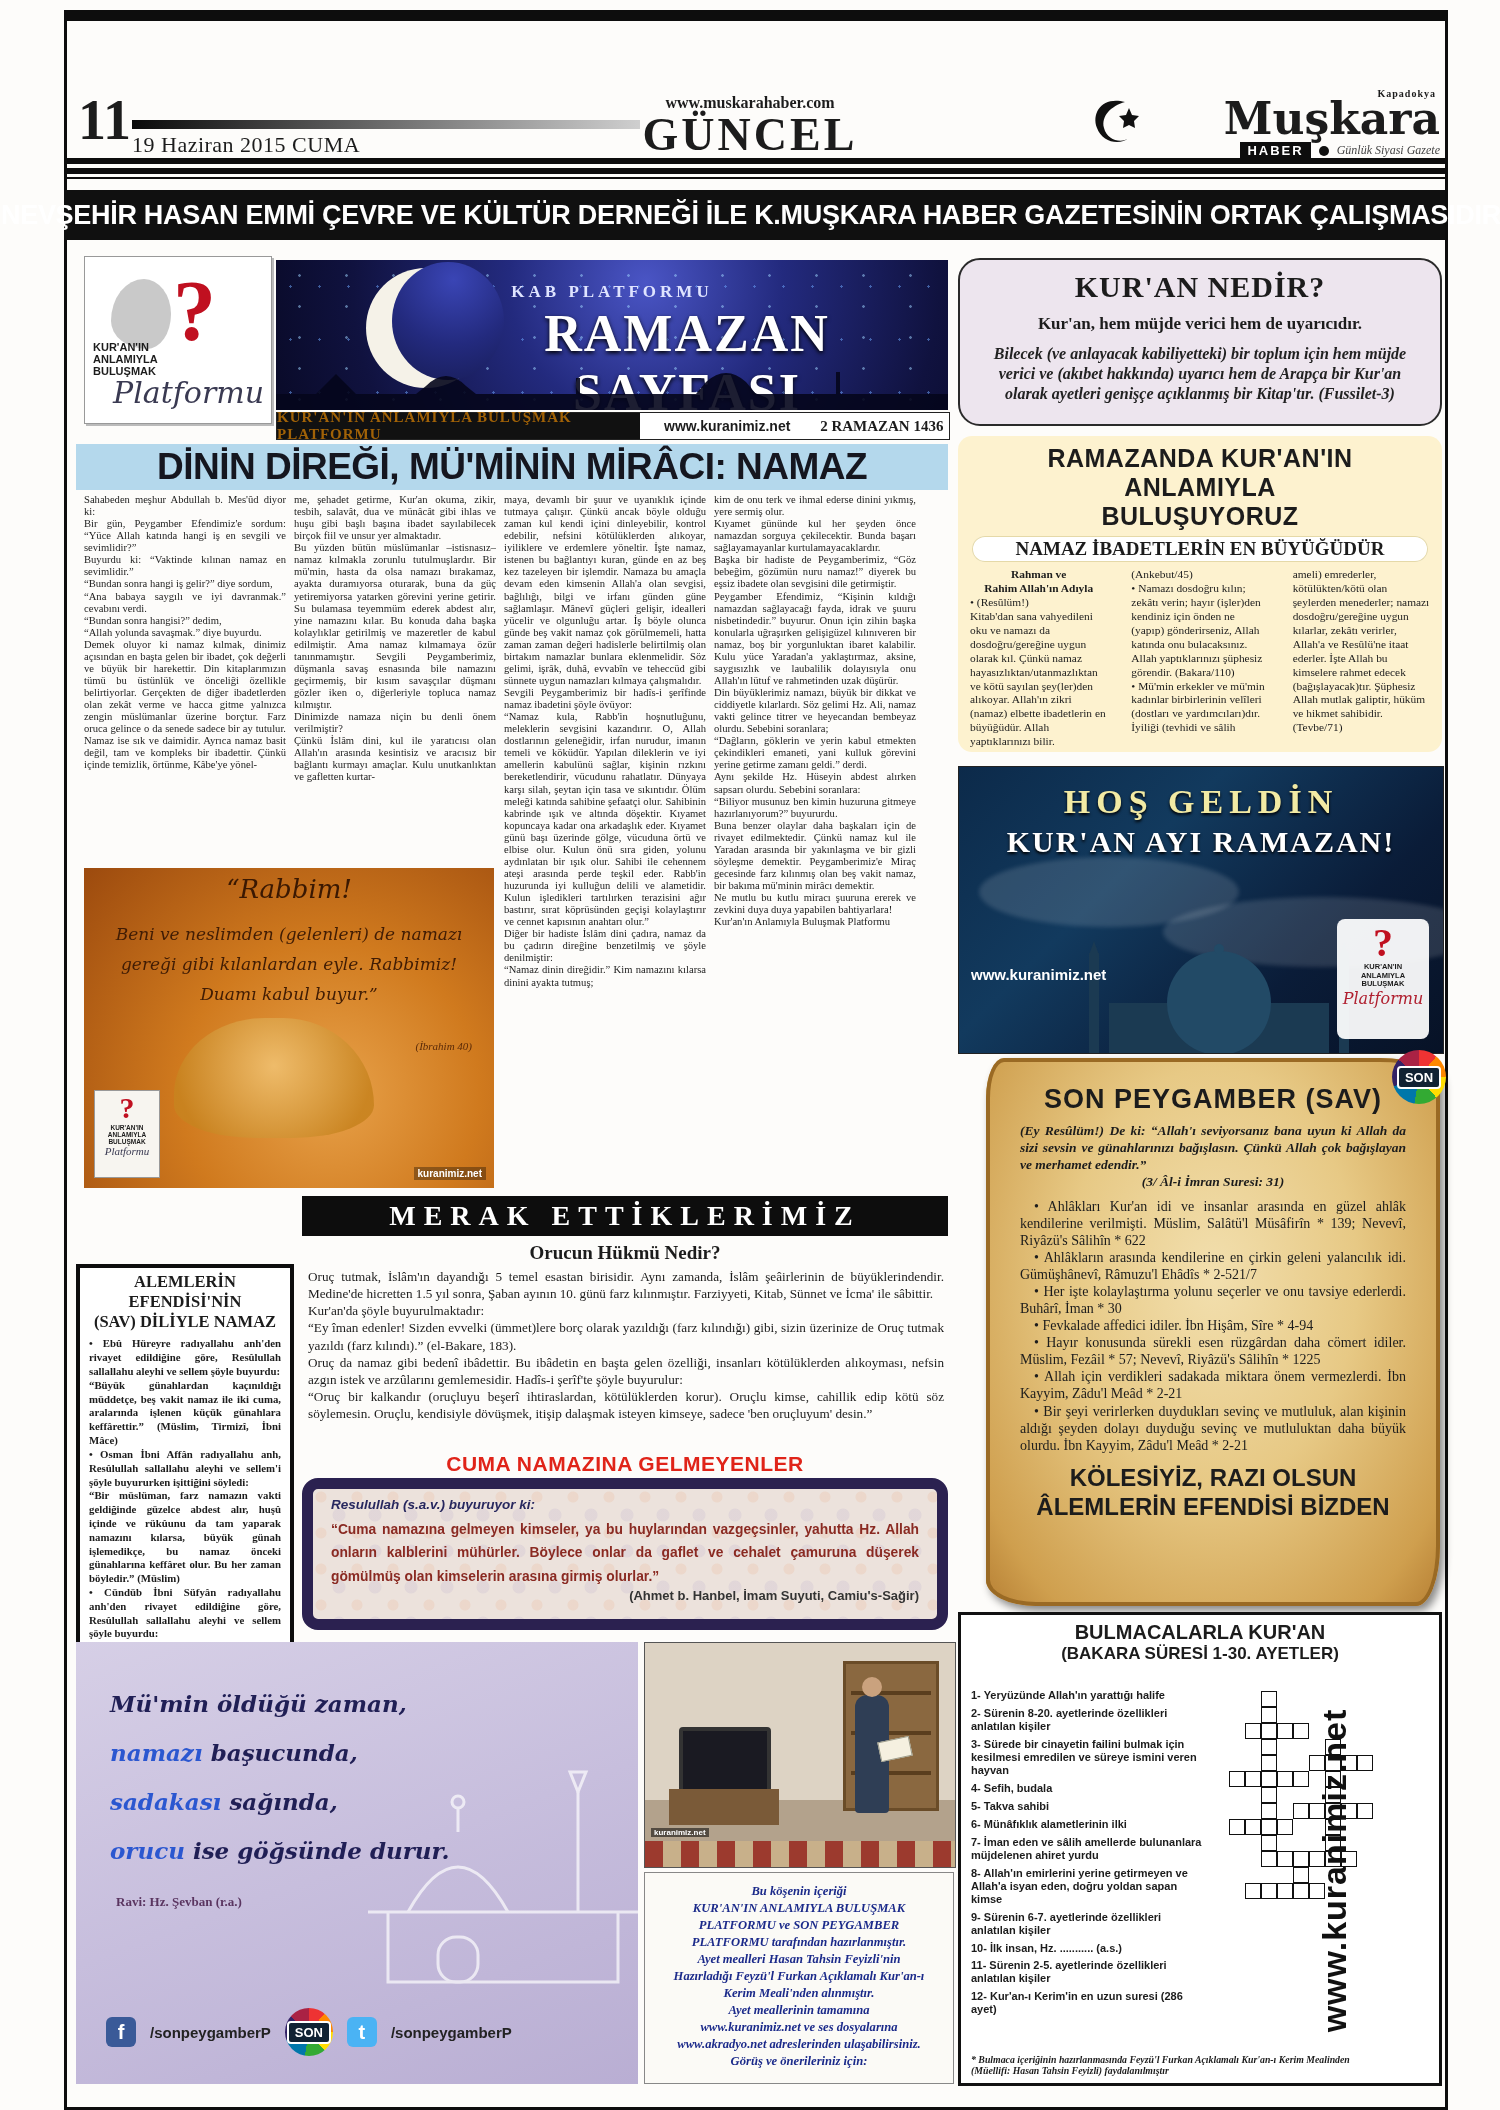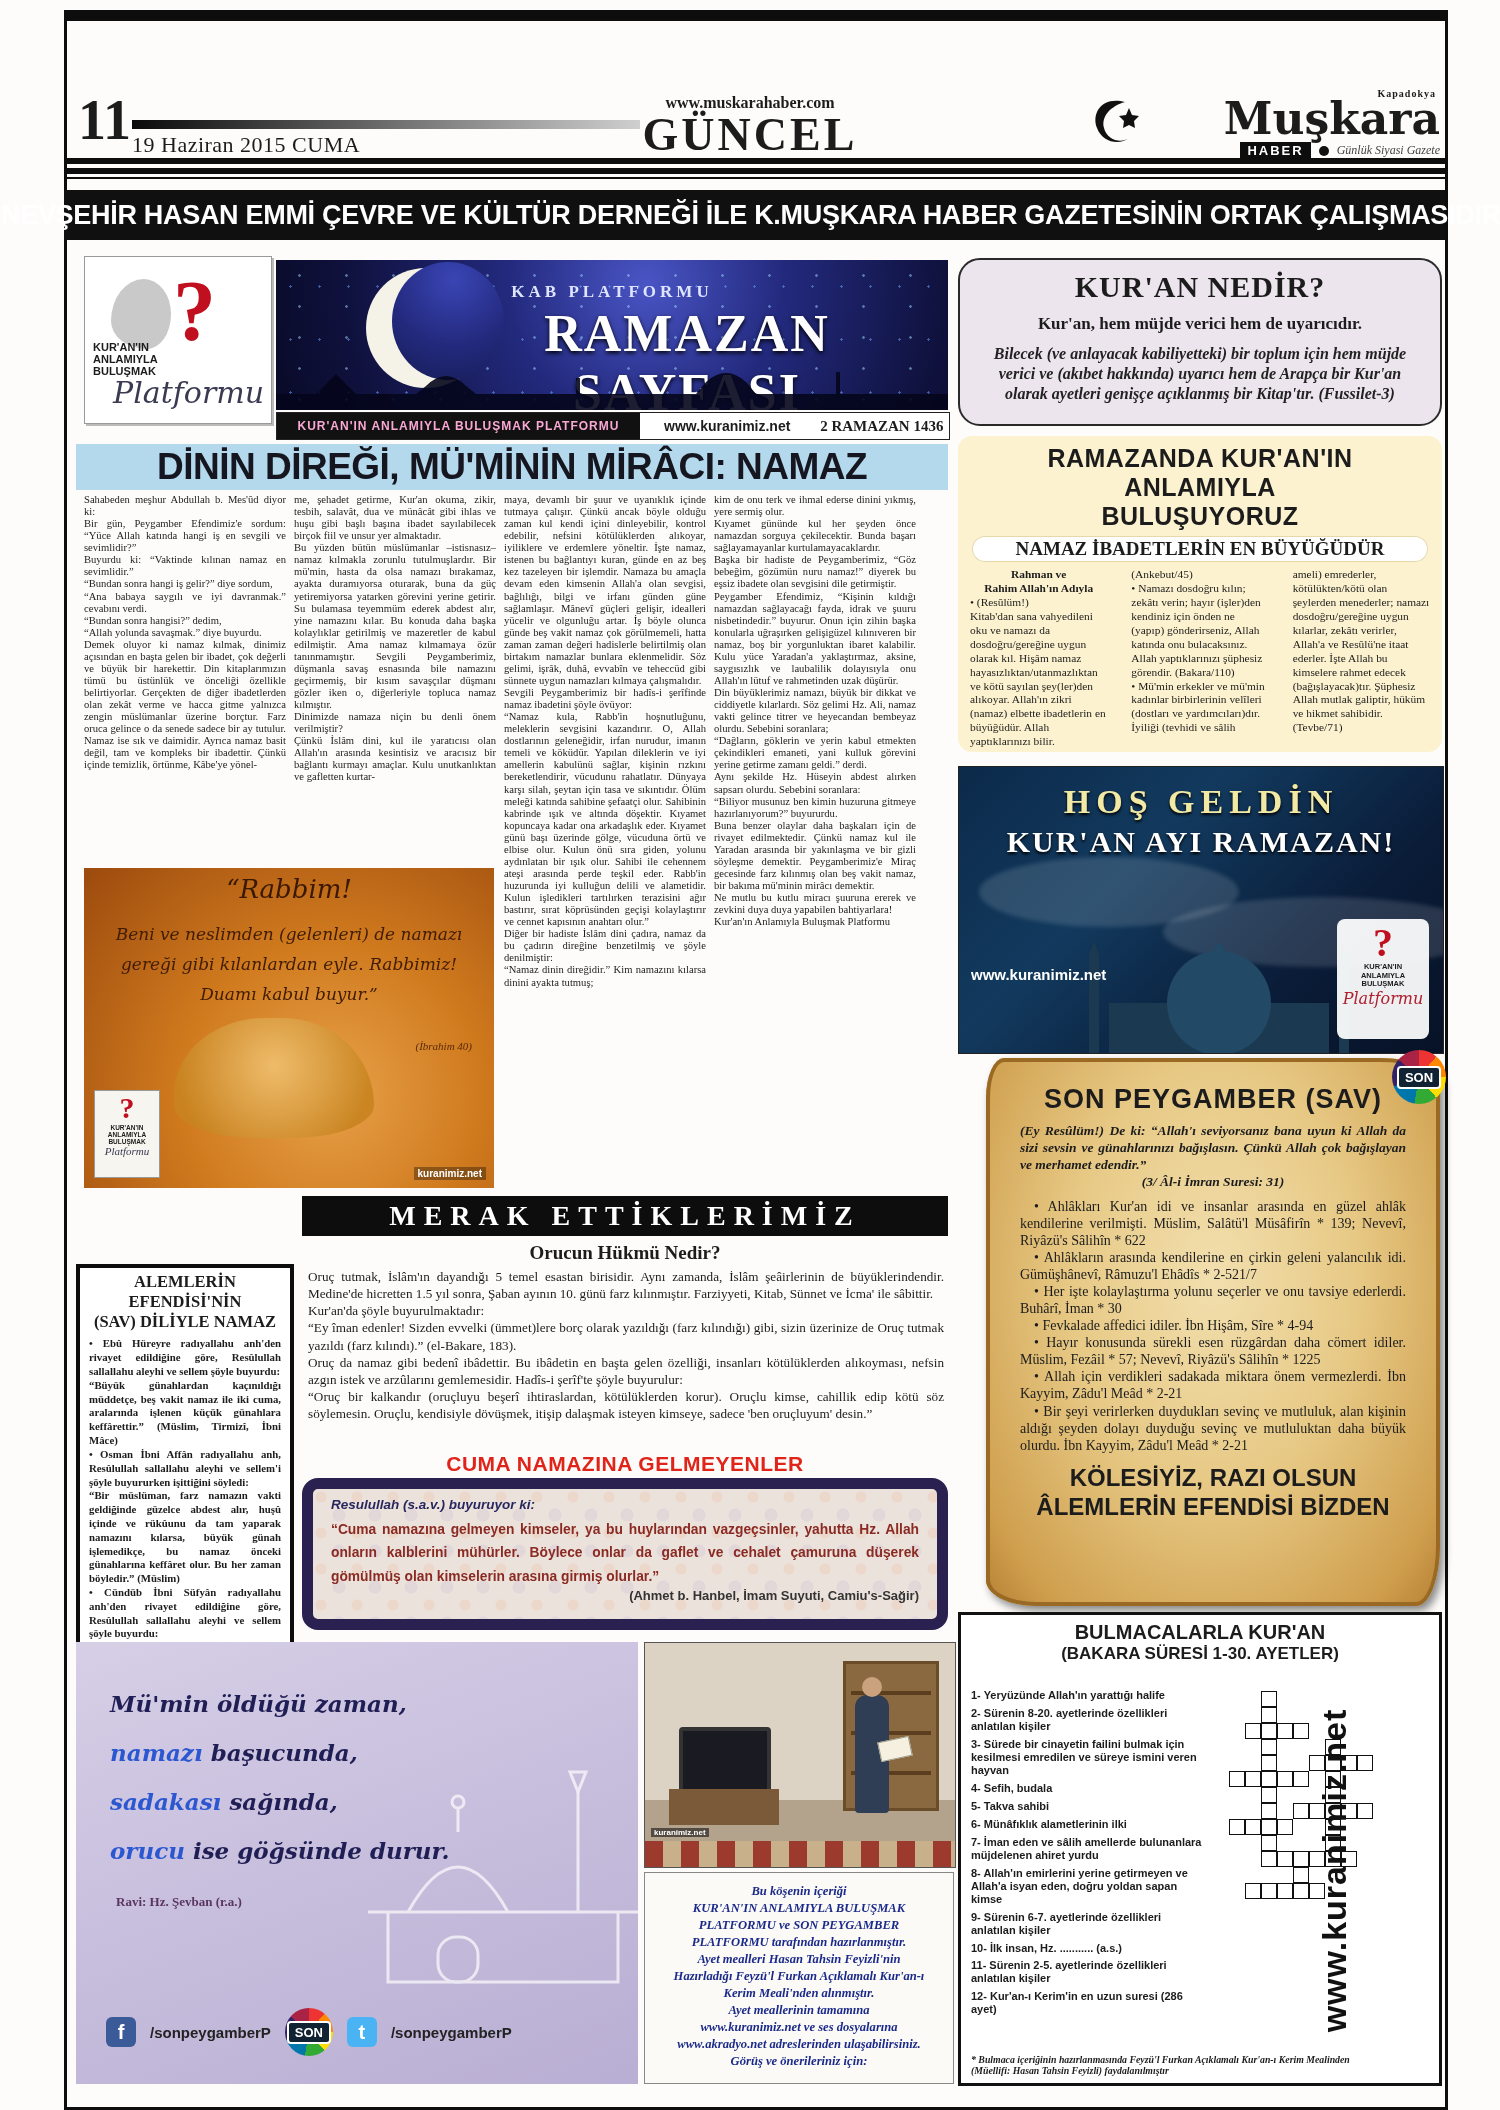--- a/index.html
+++ b/index.html
@@ -46,22 +46,22 @@
   .crescent{position:absolute;left:90px;top:8px;width:120px;height:120px;border-radius:50%;background:#f5f2e8;}
   .crescent:after{content:"";position:absolute;left:26px;top:-6px;width:112px;height:118px;border-radius:50%;
            background:radial-gradient(circle at 55% 15%,#3a45b5 0%,#232a7e 55%,#171c55 100%);}
   .rb-kicker{position:absolute;left:0;right:0;top:22px;text-align:center;color:#dfe4ff;
            font-family:"Liberation Serif",serif;font-size:17px;font-weight:bold;letter-spacing:4px;}
   .rb-title{position:absolute;left:150px;right:0;top:44px;text-align:center;color:#fff;
            font-family:"Liberation Serif",serif;font-size:52px;font-weight:bold;letter-spacing:2px;text-shadow:0 2px 4px #000;}
   .rb-mosque{position:absolute;bottom:0;left:0;width:100%;height:46px;opacity:.9;}
   .rstrip{left:276px;top:412px;width:672px;height:26px;border:1px solid #222;background:#fff;
           display:flex;align-items:stretch;font-weight:bold;}
-  .rstrip .s1{flex:0 0 54%;background:#111;color:#f9a8d4;display:flex;align-items:center;justify-content:center;
-          font-family:Liberation Sans, sans-serif;font-size:12px;letter-spacing:1px;}
+  .rstrip .s1{flex:0 0 54%;background:#111;color:#a16207;display:flex;align-items:center;justify-content:center;
+          font-family:Liberation Serif, serif;font-size:15px;letter-spacing:1px;}
   .rstrip .s2{flex:0 0 26%;display:flex;align-items:center;justify-content:center;font-family:"Liberation Sans",sans-serif;font-size:14px;}
   .rstrip .s3{flex:1;display:flex;align-items:center;justify-content:center;font-family:"Liberation Serif",serif;font-size:15px;}
 
   .knbox{left:958px;top:258px;width:484px;height:168px;background:#ede5ee;border:2px solid #2a2a2a;border-radius:22px;padding:10px 18px;box-sizing:border-box;text-align:center;}
   .kn-title{font-size:30px;font-weight:bold;font-family:"Liberation Serif",serif;letter-spacing:1px;}
   .kn-lead{font-size:17px;font-weight:bold;margin-top:10px;}
   .kn-body{font-size:16px;font-style:italic;font-weight:bold;color:#222;margin-top:10px;line-height:1.25;}
 
   
   .headline{left:76px;top:444px;width:872px;height:46px;background:#b4d8ec;display:flex;align-items:center;justify-content:center;
@@ -294,21 +294,21 @@
     <div class="rab-net">kuranimiz.net</div>
   </div>
 
   <div class="abs ramazanda">
     <div class="rz-title" style="white-space:pre-line">RAMAZANDA KUR'AN'IN ANLAMIYLA
 BULUŞUYORUZ</div>
     <div class="rz-pill">NAMAZ İBADETLERİN EN BÜYÜĞÜDÜR</div>
     <div class="rz-cols">
       <div class="rz-col"><div class="ctr" style="font-weight:bold;white-space:pre-line">Rahman ve
 Rahim Allah'ın Adıyla</div><span>• (Resûlüm!)
-Kitab'dan sana vahyedileni oku ve namazı da dosdoğru/gereğine uygun olarak kıl. Hişâm namaz hayasızlıktan/utanmazlıktan ve kötü sayılan şey(ler)den alıkoyar. Allah'ın zikri (namaz) elbette ibadetlerin en büyüğüdür. Allah yaptıklarınızı bilir.</span></div>
+Kitab'dan sana vahyedileni oku ve namazı da dosdoğru/gereğine uygun olarak kıl. Çünkü namaz hayasızlıktan/utanmazlıktan ve kötü sayılan şey(ler)den alıkoyar. Allah'ın zikri (namaz) elbette ibadetlerin en büyüğüdür. Allah yaptıklarınızı bilir.</span></div>
       <div class="rz-col">(Ankebut/45)
 • Namazı dosdoğru kılın; zekâtı verin; hayır (işler)den kendiniz için önden ne (yapıp) gönderirseniz, Allah katında onu bulacaksınız. Allah yaptıklarınızı şüphesiz görendir. (Bakara/110)
 • Mü'min erkekler ve mü'min kadınlar birbirlerinin velîleri (dostları ve yardımcıları)dır. İyiliği (tevhidi ve sâlih</div>
       <div class="rz-col">ameli) emrederler, kötülükten/kötü olan şeylerden menederler; namazı dosdoğru/gereğine uygun kılarlar, zekâtı verirler, Allah'a ve Resûlü'ne itaat ederler. İşte Allah bu kimselere rahmet edecek (bağışlayacak)tır. Şüphesiz Allah mutlak galiptir, hüküm ve hikmet sahibidir.
 (Tevbe/71)</div>
     </div>
   </div>
 
   <div class="abs hos">
     <div class="cloud" style="left:20px;top:90px;"></div>

